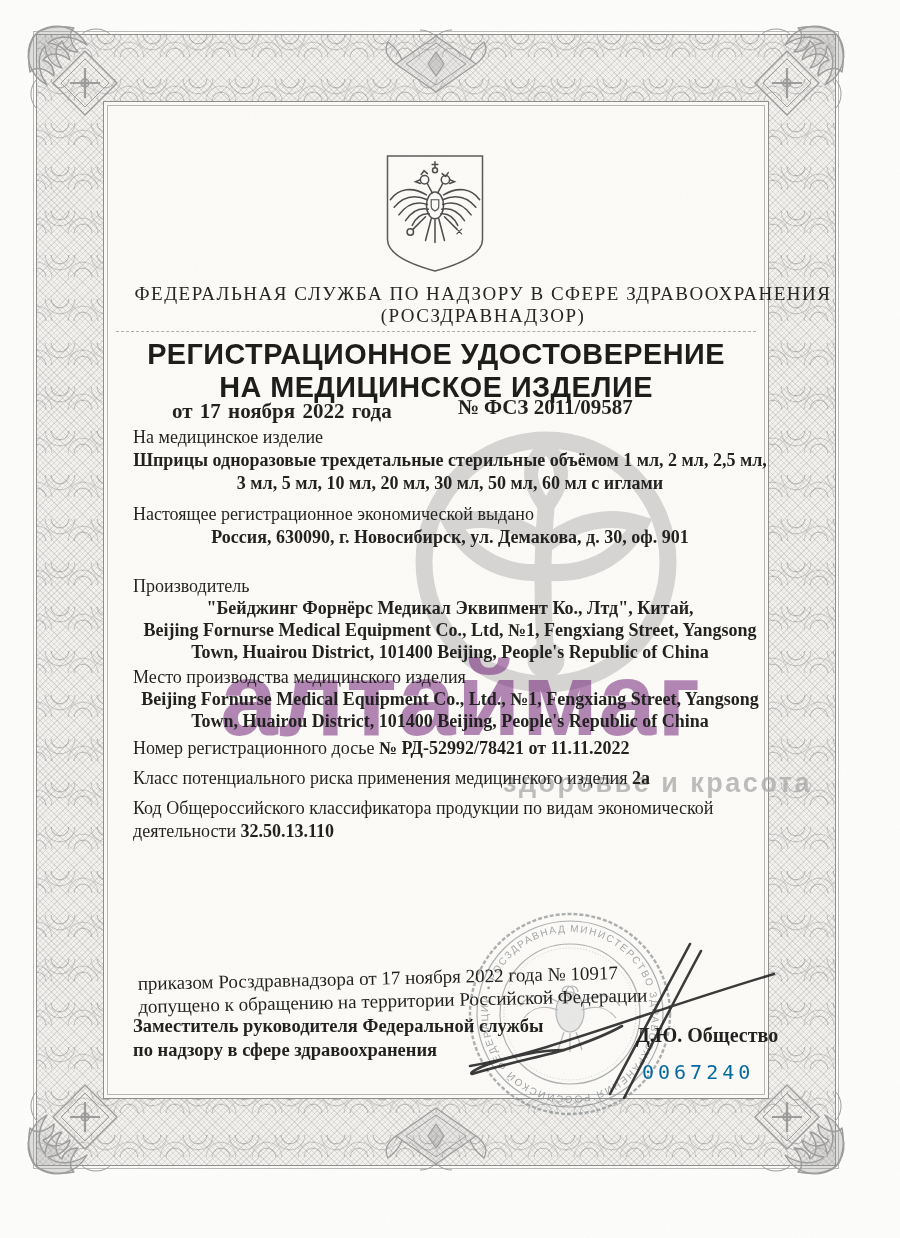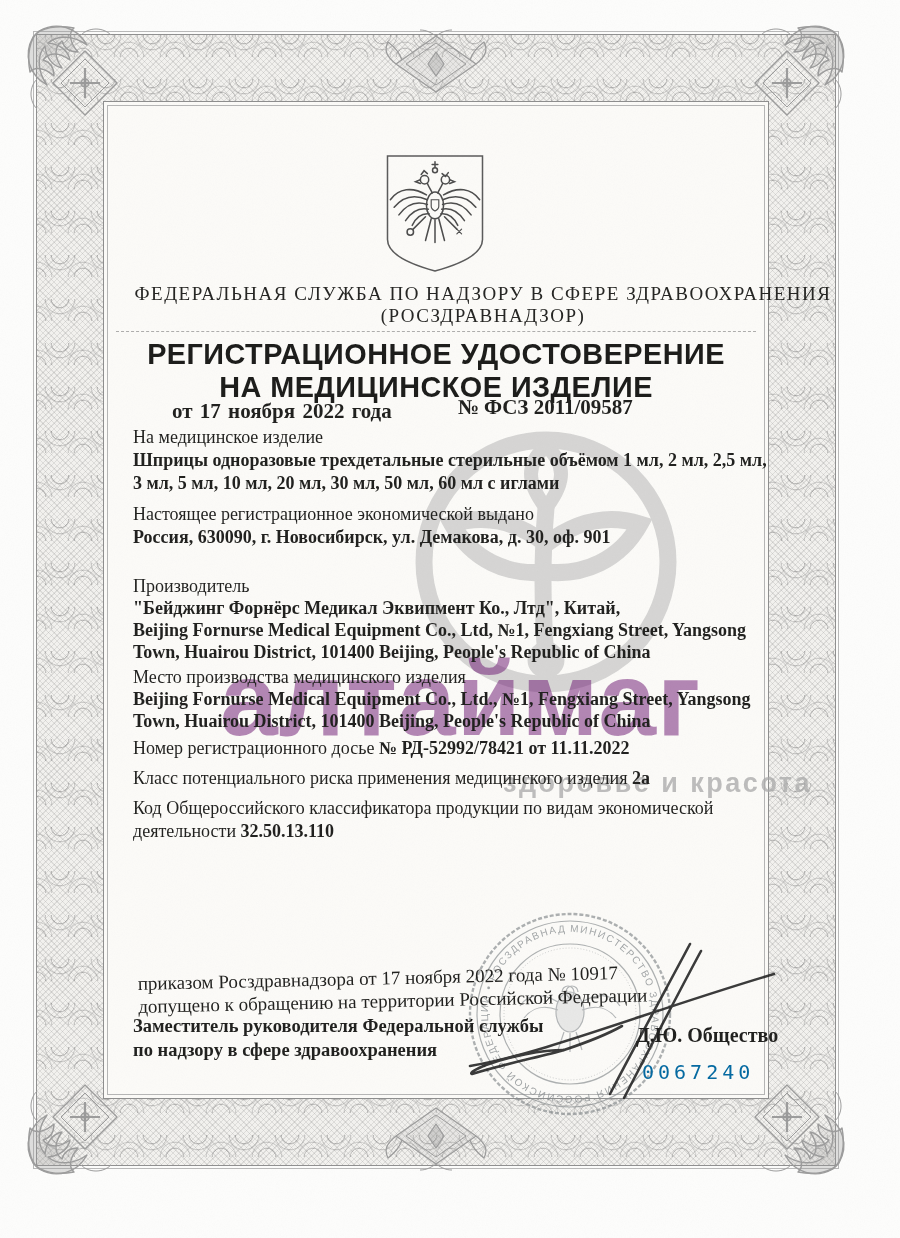--- a/index.html
+++ b/index.html
@@ -51,21 +51,21 @@
     position:absolute;left:103px;top:337px;width:666px;text-align:center;
     font-family:"Liberation Sans", sans-serif;font-weight:bold;font-size:30px;line-height:33px;
     color:#1b1b19;transform:scaleX(.96);letter-spacing:.5px;
   }
   .date-text{position:absolute;left:172px;top:399px;font-size:21px;font-weight:bold;word-spacing:2px;}
   .number-line{position:absolute;left:458px;top:395px;font-size:21px;font-weight:bold;}
   .number-line .num-val{margin-left:5px;}
 
   .sec{position:absolute;left:133px;width:634px;font-size:18px;line-height:23px;}
   .sec .lbl{font-weight:normal;}
-  .sec .val{font-weight:bold;}
+  .sec .val{font-weight:bold;text-align:center;}
   .inline-val{font-weight:bold;}
 
   .approval{
     position:absolute;left:138px;top:972px;width:580px;font-size:19px;line-height:23px;
     transform:rotate(-1.3deg);transform-origin:left center;
   }
   .sig-title{position:absolute;left:133px;top:1014px;width:460px;font-size:18.5px;line-height:24px;font-weight:bold;}
   .sig-name{position:absolute;left:636px;top:1024px;font-size:20px;font-weight:bold;}
   .serial{
     position:absolute;left:642px;top:1060px;z-index:4;

